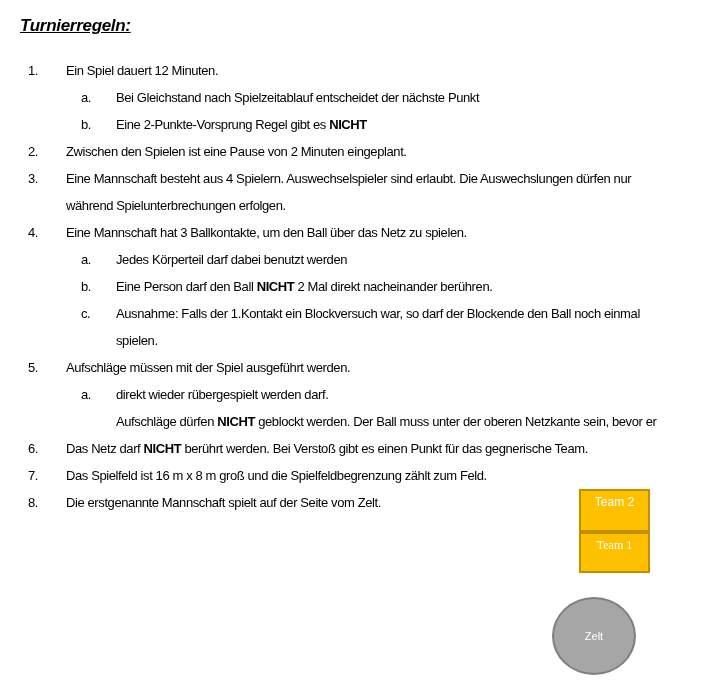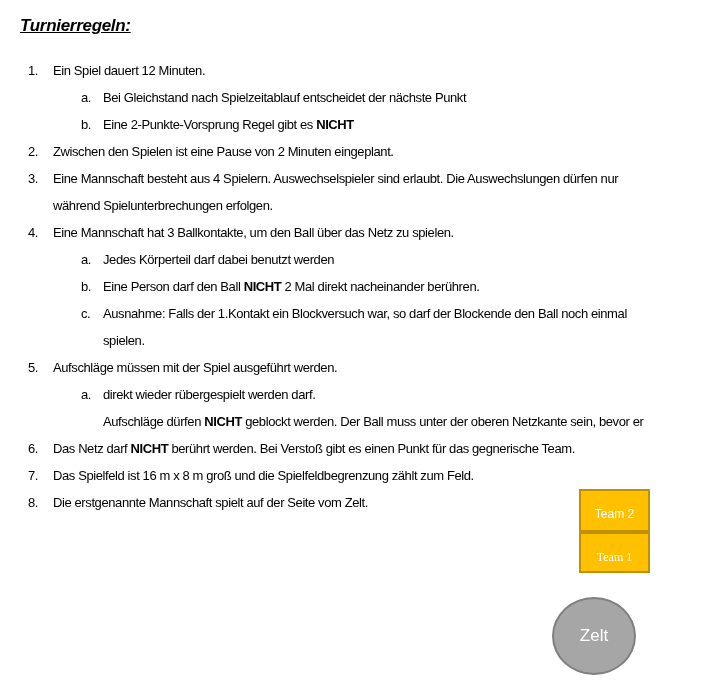--- a/index.html
+++ b/index.html
@@ -32,57 +32,57 @@
     font-size: 13px;
     letter-spacing: -0.4px;
   }
   .rule { display: flex; }
   .rule .marker { flex: none; line-height: 27px; height: 27px; }
   .rule.level1 { padding-left: 28px; }
   .rule.level1 .marker { width: 25px; }
   .rule.level2 { padding-left: 81px; }
   .rule.level2 .marker { width: 22px; }
   .rule-body { flex: 1 1 auto; min-width: 0; }
-  .rule-body .line { height: 27px; line-height: 27px; white-space: nowrap; }
+  .rule-body .line { height: 27px; line-height: 27px; white-space: nowrap; margin-left: 13px; }
   .rule-body .bold { font-weight: bold; }
 
   .court {
     position: absolute;
     left: 579px;
     top: 489px;
     width: 71px;
   }
   .court-box {
     box-sizing: border-box;
     width: 71px;
     background: #FFC000;
     border: 2px solid #BF9000;
     color: #ffffff;
     text-align: center;
     font-size: 12px;
-    padding-top: 16px;
+    padding-top: 4px;
   }
   .box-team2 { height: 43px; }
   .box-team1 { height: 41px; font-family: Liberation Serif, serif; }
 
   .tent {
     position: absolute;
     left: 552px;
     top: 597px;
     width: 84px;
     height: 78px;
     box-sizing: border-box;
     background: #A6A6A6;
     border: 2px solid #7F7F7F;
     border-radius: 50%;
     display: flex;
     align-items: center;
     justify-content: center;
     color: #ffffff;
-    font-size: 17px;
+    font-size: 11px;
   }
 </style>
 </head>
 <body>
 
 <div class="page">
 
   <h1 class="title">Turnierregeln:</h1>
 
   <div class="rules">

